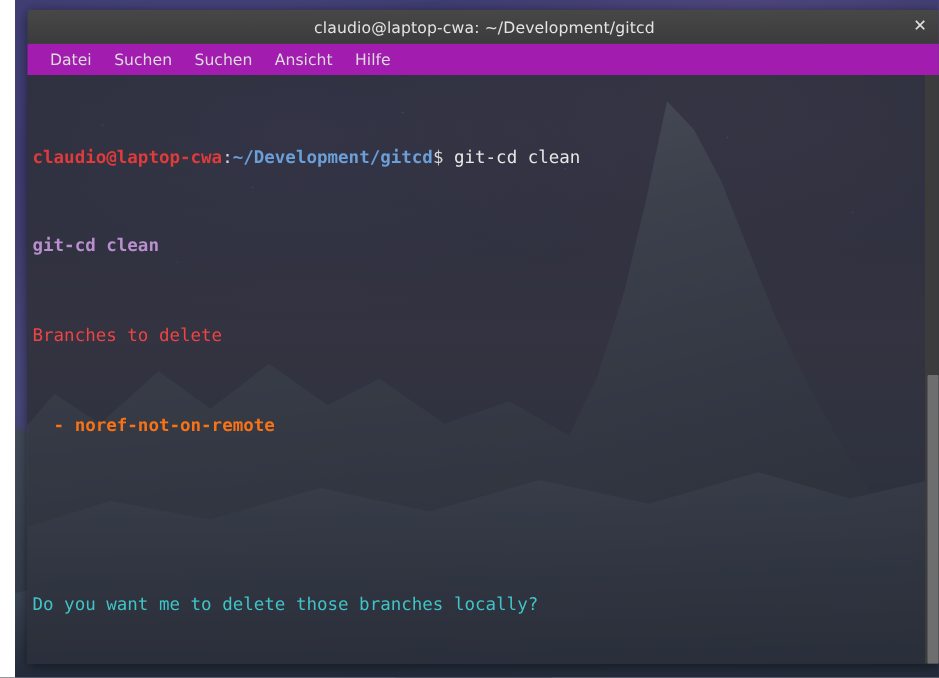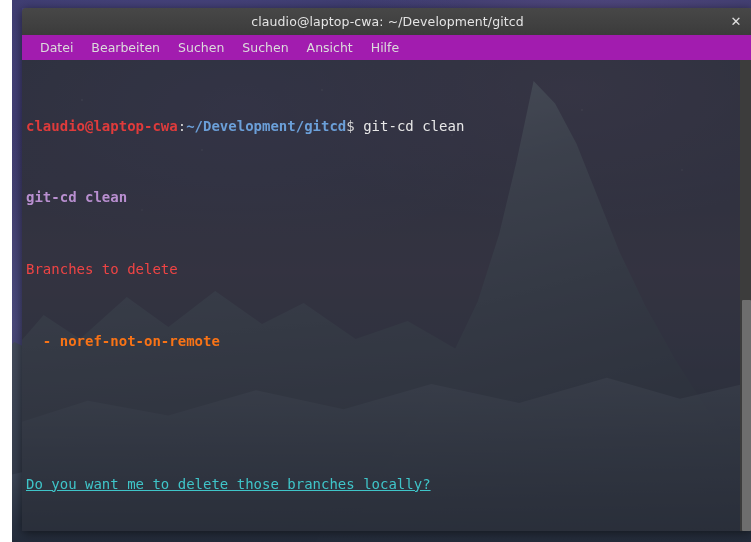--- a/index.html
+++ b/index.html
@@ -228,21 +228,21 @@
   }
   .line { height: 17.9px; }
   .c-user   { color: #e03b3b; font-weight: bold; }
   .c-colon  { color: #d6d6d6; }
   .c-path   { color: #6b9fd8; font-weight: bold; }
   .c-dollar { color: #d6d6d6; }
   .c-cmd    { color: #e8e8e8; }
   .c-magenta{ color: #b98fd0; font-weight: bold; }
   .c-plain  { color: #ef4444; }
   .c-red    { color: #f97316; font-weight: bold; }
-  .c-cyan   { color: #3fc5c9; text-decoration: underline; }
+  .c-cyan   { color: #3fc5c9; }
 
   
   #term-scrollbar {
     position: absolute;
     right: 0;
     top: 0;
     width: 13px;
     height: 471px;
     background: #3c3c3c;
   }
@@ -269,21 +269,20 @@
 
   <div id="term-window">
 
     <div id="titlebar">
       <span id="title-text">claudio@laptop-cwa: ~/Development/gitcd</span>
       <span id="close-btn">✕</span>
     </div>
 
     <div id="menubar">
       <div class="menu-item">Datei</div>
-      <div class="menu-item">Bearbeiten</div>
       <div class="menu-item">Suchen</div>
       <div class="menu-item">Suchen</div>
       <div class="menu-item">Ansicht</div>
       <div class="menu-item">Hilfe</div>
     </div>
 
     <div id="term-body">
       <div id="term-bg">
         <div class="t-sky"></div>
         <div class="t-stars"></div>

